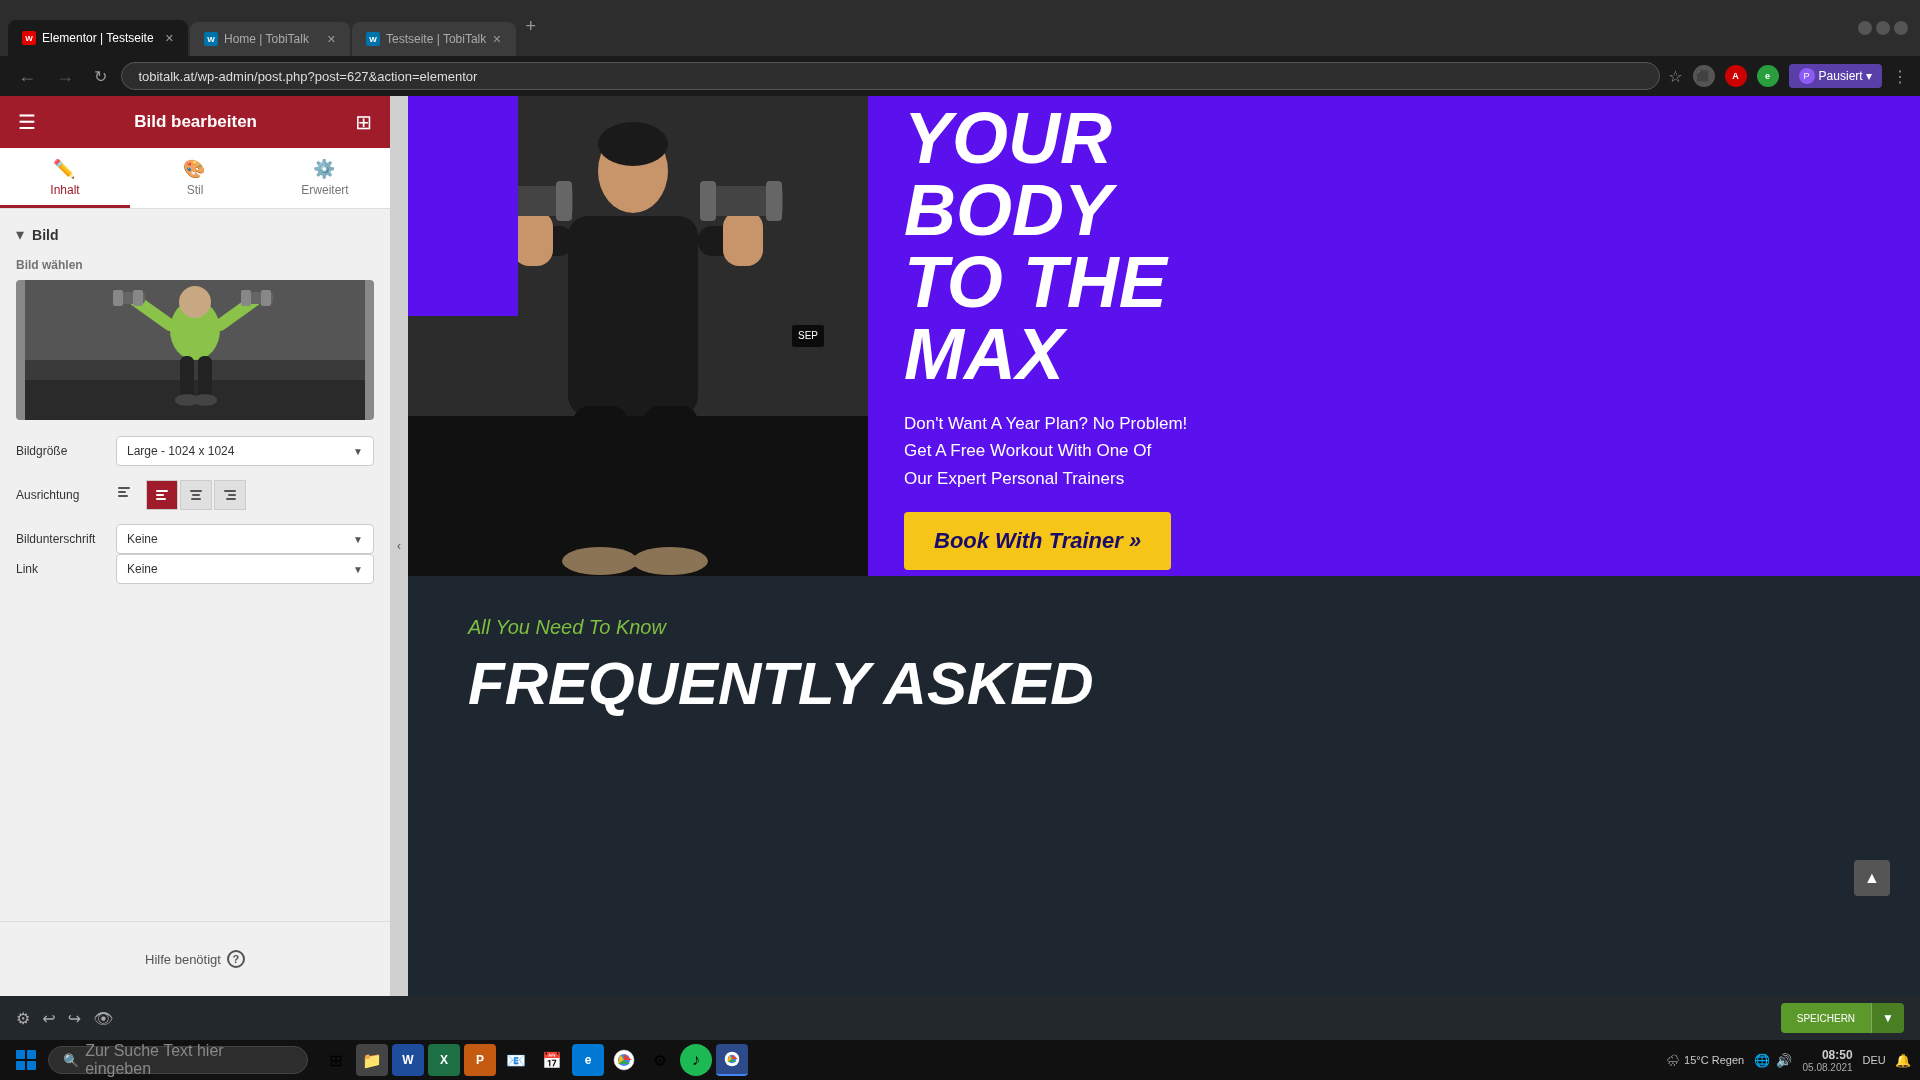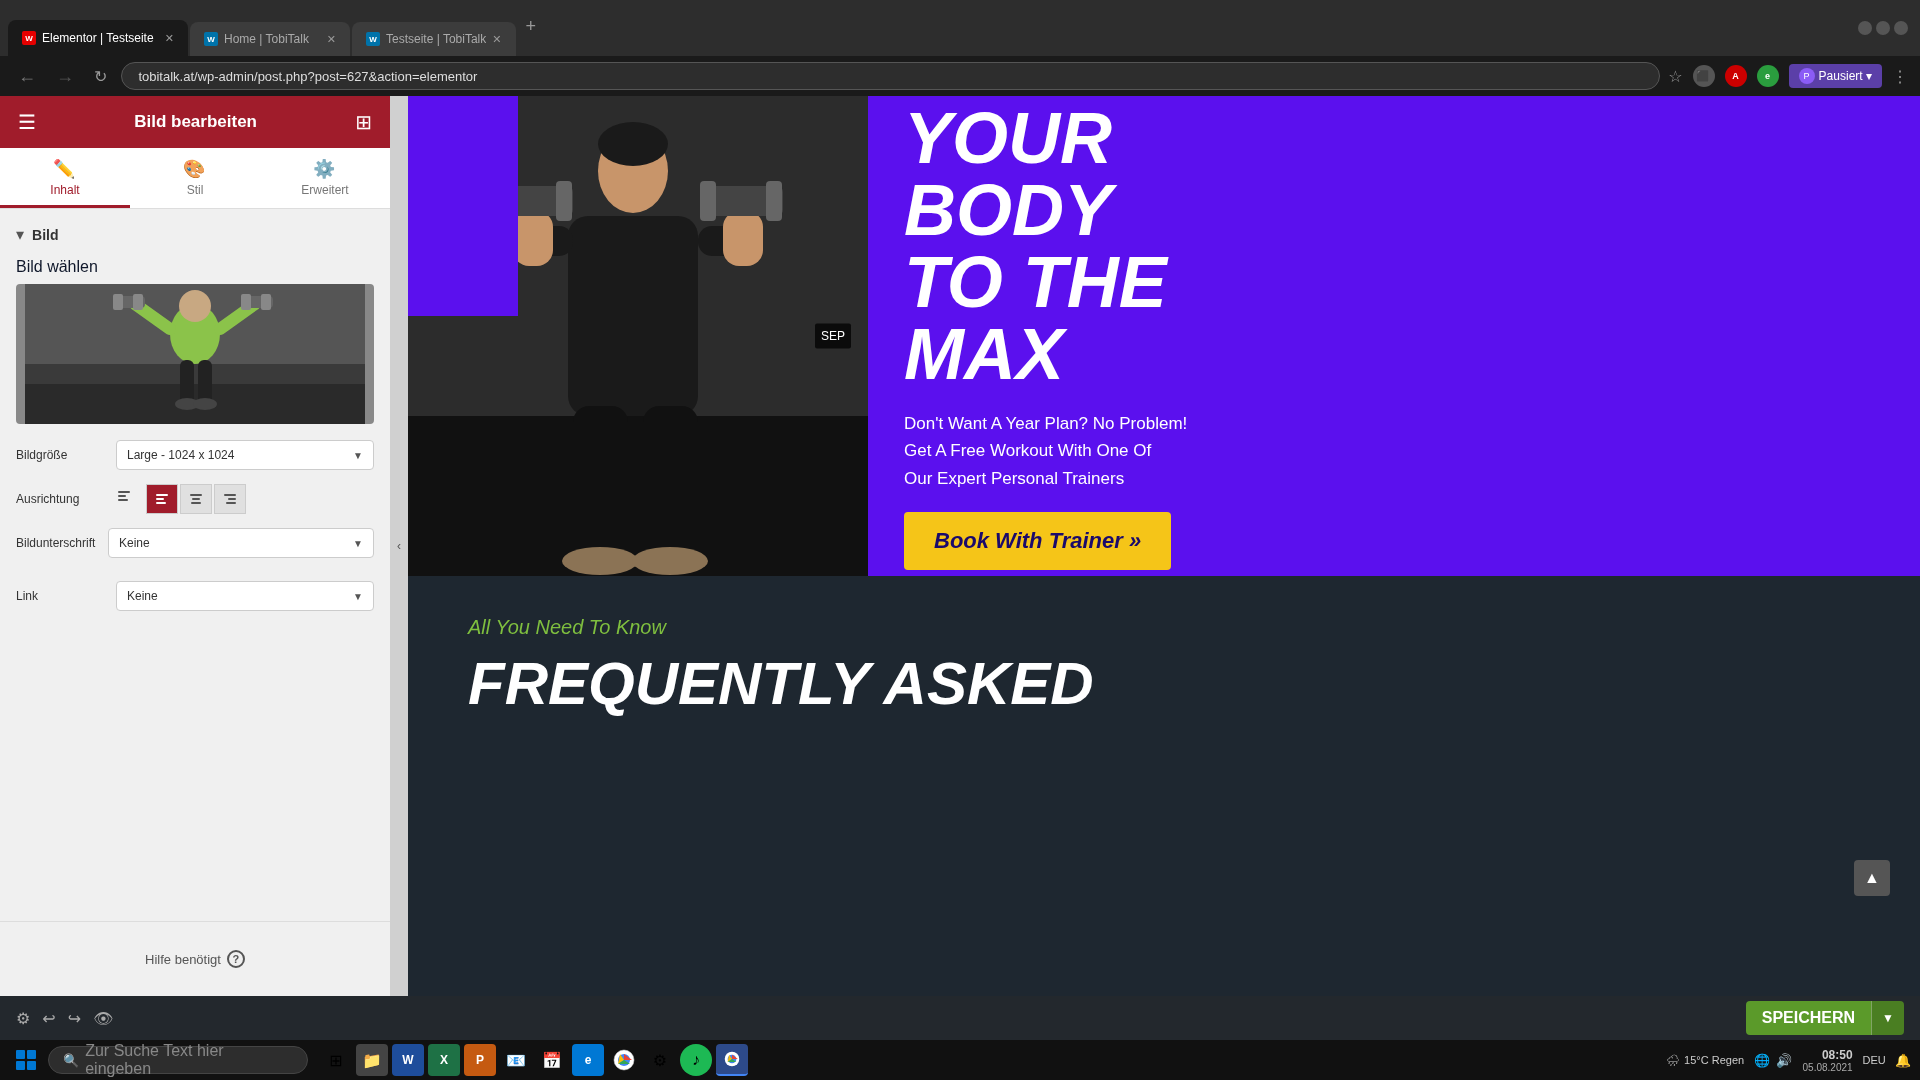--- a/index.html
+++ b/index.html
@@ -92,21 +92,21 @@
     </div>
 
     <div style="padding:16px;overflow-y:auto;flex:1;">
 
       <div style="display:flex;align-items:center;gap:8px;margin-bottom:14px;">
         <span style="font-size:16px;cursor:pointer;color:#555;">▾</span>
         <span style="font-size:14px;font-weight:bold;color:#333;">Bild</span>
       </div>
 
       <div style="margin-bottom:16px;">
-        <span style="font-size:16px;color:#0f172a;display:block;margin-bottom:8px;">Bild wählen</span>
+        <span style="font-size:12px;color:#737373;display:block;margin-bottom:8px;font-weight:bold;">Bild wählen</span>
         <div style="width:100%;height:140px;border-radius:4px;overflow:hidden;cursor:pointer;position:relative;background:#888;">
           
           <svg width="100%" height="140" viewBox="0 0 340 140" xmlns="http://www.w3.org/2000/svg">
 
             <rect width="340" height="140" fill="#3a3a3a"></rect>
 
             <rect width="340" height="80" fill="#555"></rect>
 
             <rect y="100" width="340" height="40" fill="#2a2a2a"></rect>
 
@@ -168,21 +168,21 @@
           <div style="width:32px;height:30px;background:#e0e0e0;border:1px solid #ccc;display:flex;align-items:center;justify-content:center;cursor:pointer;font-size:14px;">
             <svg width="14" height="14" viewBox="0 0 14 14" fill="#555">
                 <rect x="1" y="2" width="12" height="2" rx="1"></rect>
                 <rect x="5" y="6" width="8" height="2" rx="1"></rect>
                 <rect x="3" y="10" width="10" height="2" rx="1"></rect>
               </svg>
           </div>
         </div>
       </div>
 
-      <div style="display:flex;align-items:center;gap:2px;margin-bottom:23px;">
+      <div style="display:flex;align-items:center;gap:10px;margin-bottom:0;">
         <span style="font-size:12px;color:#333;min-width:90px;">Bildunterschrift</span>
         <div style="flex:1;background:#fff;border:1px solid #ccc;border-radius:4px;padding:7px 10px;font-size:12px;color:#333;display:flex;align-items:center;justify-content:space-between;cursor:pointer;">
           <span>Keine</span>
           <span style="font-size:10px;color:#555;">▼</span>
         </div>
       </div>
 
       <div style="display:flex;align-items:center;gap:10px;margin-bottom:14px;">
         <span style="font-size:12px;color:#333;min-width:90px;">Link</span>
         <div style="flex:1;background:#fff;border:1px solid #ccc;border-radius:4px;padding:7px 10px;font-size:12px;color:#333;display:flex;align-items:center;justify-content:space-between;cursor:pointer;">
@@ -240,21 +240,21 @@
             <ellipse cx="192" cy="465" rx="38" ry="14" fill="#8b7355"></ellipse>
             <ellipse cx="262" cy="465" rx="38" ry="14" fill="#8b7355"></ellipse>
 
             <ellipse cx="225" cy="75" rx="35" ry="42" fill="#c8956a"></ellipse>
 
             <ellipse cx="225" cy="48" rx="35" ry="22" fill="#1a1a1a"></ellipse>
           </svg>
         </div>
       </div>
 
-      <div style="position:absolute;top:50%;left:407px;transform:translateY(-50%);background:rgba(0,0,0,0.75);color:#fff;font-size:12px;padding:4px 6px;border-radius:2px;z-index:10;line-height:1.4;">
+      <div style="position:absolute;top:50%;left:384px;transform:translateY(-50%);background:rgba(0,0,0,0.75);color:#fff;font-size:10px;padding:4px 6px;border-radius:2px;z-index:10;line-height:1.4;">
         <div>SEP</div>
       </div>
 
       <div style="flex:1;padding:30px 36px;display:flex;flex-direction:column;justify-content:center;gap:20px;">
         <div style="font-size:72px;font-weight:900;color:#fff;font-style:italic;line-height:1;font-family:'Arial Black',Arial,sans-serif;">
           <div>YOUR</div>
           <div>BODY</div>
           <div>TO THE</div>
           <div>MAX</div>
         </div>
@@ -279,21 +279,21 @@
   <div style="position:absolute;bottom:100px;right:30px;background:#555;color:#fff;width:36px;height:36px;display:flex;align-items:center;justify-content:center;border-radius:4px;cursor:pointer;font-size:16px;z-index:20;">▲</div>
 </div>
 
 <div style="background:#23282d;height:44px;display:flex;align-items:center;padding:0 16px;gap:12px;">
   <div style="color:#aaa;font-size:16px;cursor:pointer;">⚙</div>
   <div style="color:#aaa;font-size:16px;cursor:pointer;">↩</div>
   <div style="color:#aaa;font-size:16px;cursor:pointer;">↪</div>
   <div style="color:#aaa;font-size:16px;cursor:pointer;">👁</div>
   <div style="flex:1;"></div>
   <div style="display:flex;">
-    <button style="background:#5b9a2a;color:#fff;font-weight:bold;font-size:16px;padding:8px 16px;border:none;border-radius:4px 0 0 4px;cursor:pointer;">
+    <button style="background:#5b9a2a;color:#fff;font-weight:normal;font-size:10px;padding:8px 16px;border:none;border-radius:4px 0 0 4px;cursor:pointer;">
       <span>SPEICHERN</span>
     </button>
     <button style="background:#4a7e22;color:#fff;padding:8px 10px;border:none;border-left:1px solid rgba(255,255,255,0.3);border-radius:0 4px 4px 0;cursor:pointer;font-size:12px;">▼</button>
   </div>
 </div>
 
 <div style="background:#111;height:40px;display:flex;align-items:center;padding:0 8px;gap:4px;position:relative;">
   <div style="width:36px;height:36px;display:flex;align-items:center;justify-content:center;cursor:pointer;">
     <svg width="20" height="20" viewBox="0 0 20 20">
         <rect width="9" height="9" fill="#0078d4" rx="1"></rect>

